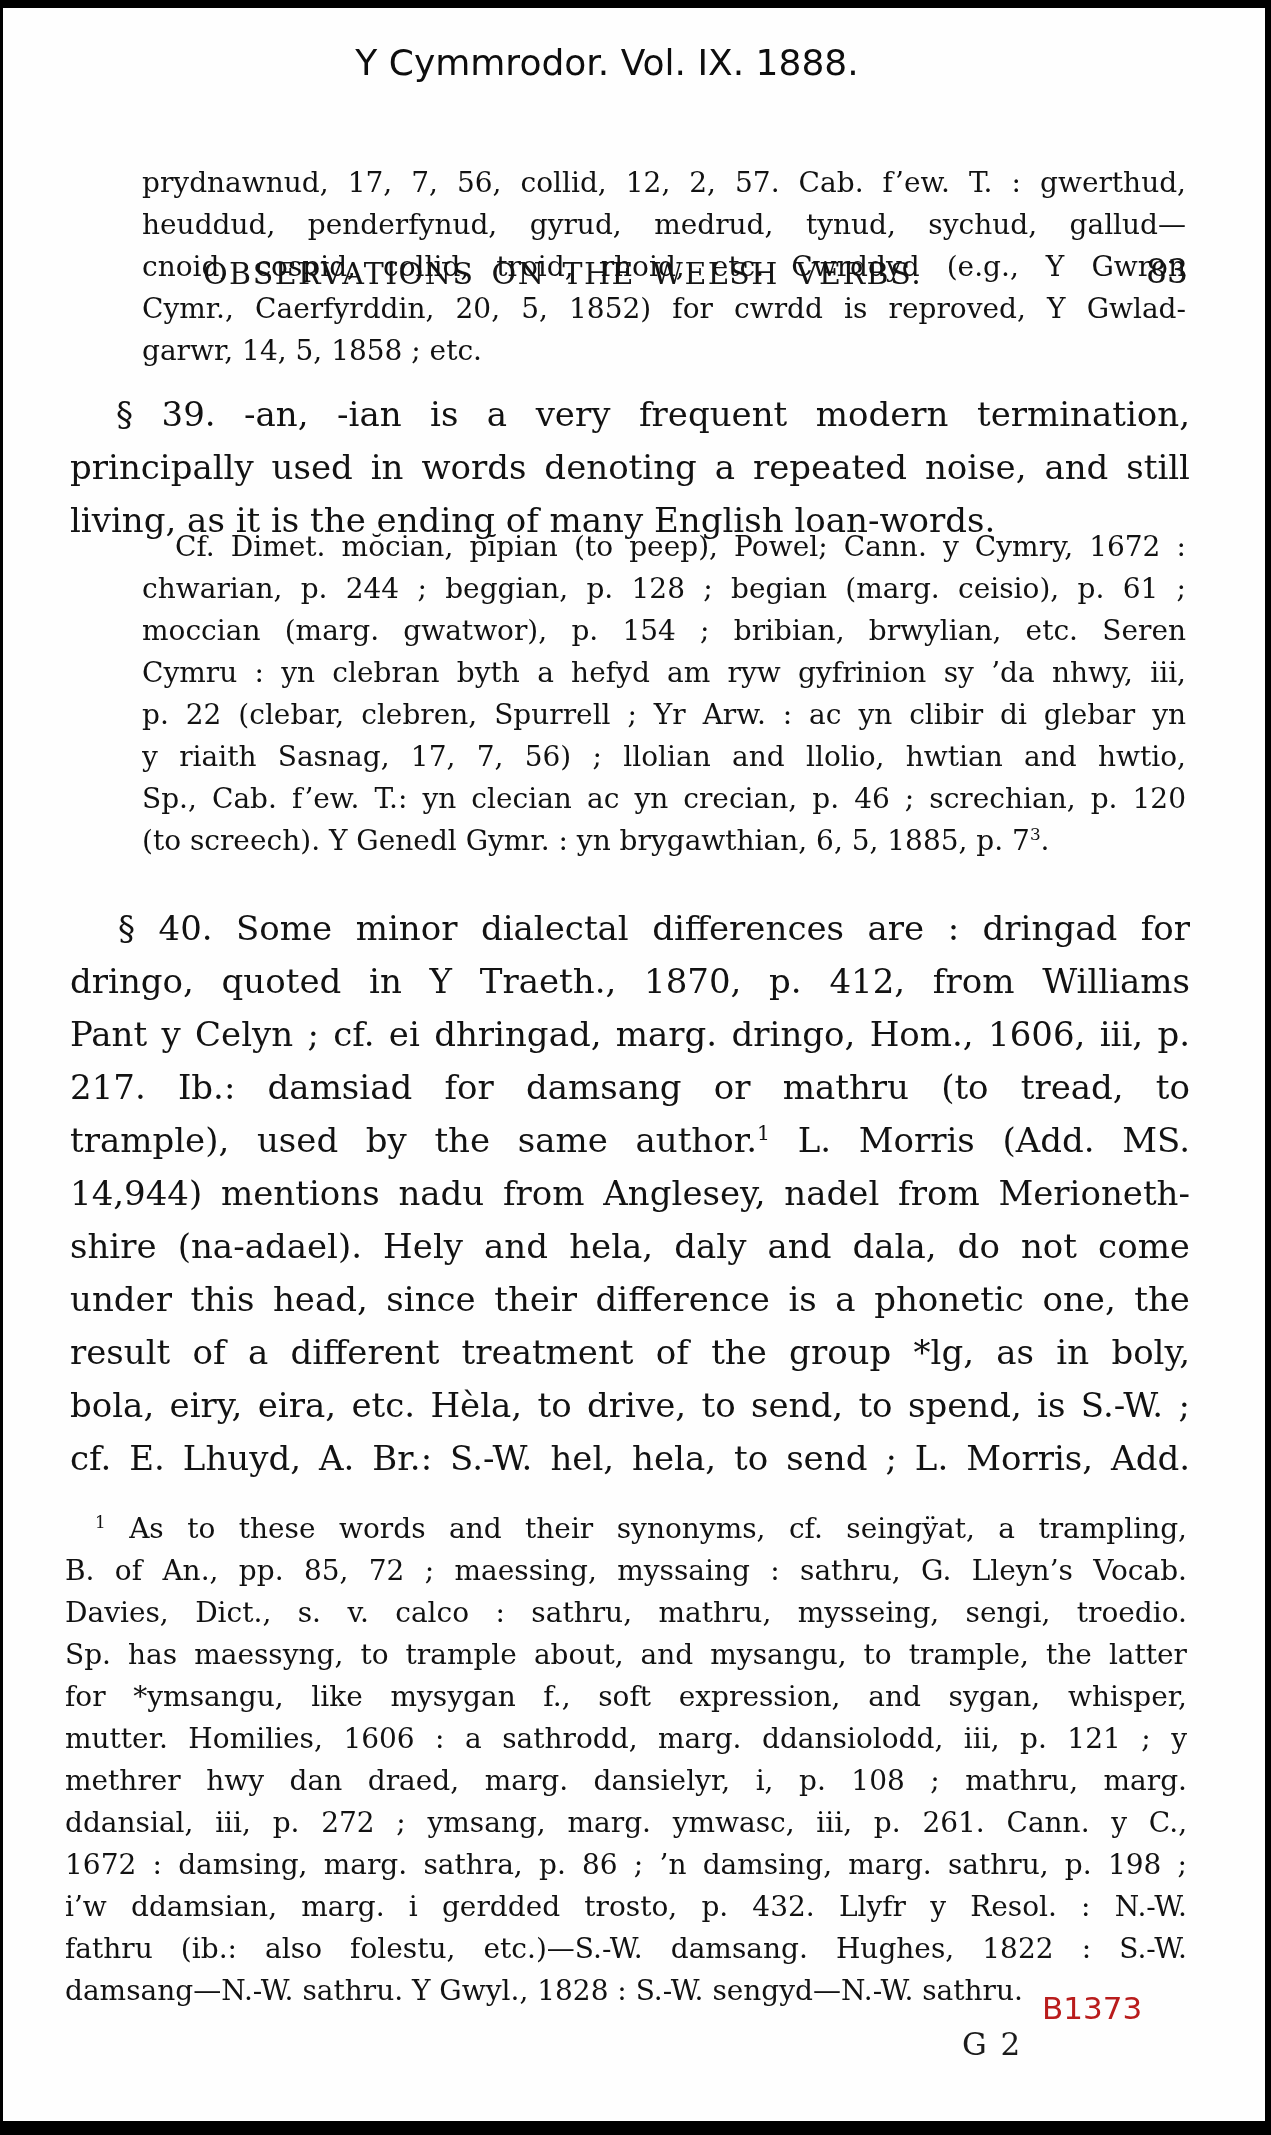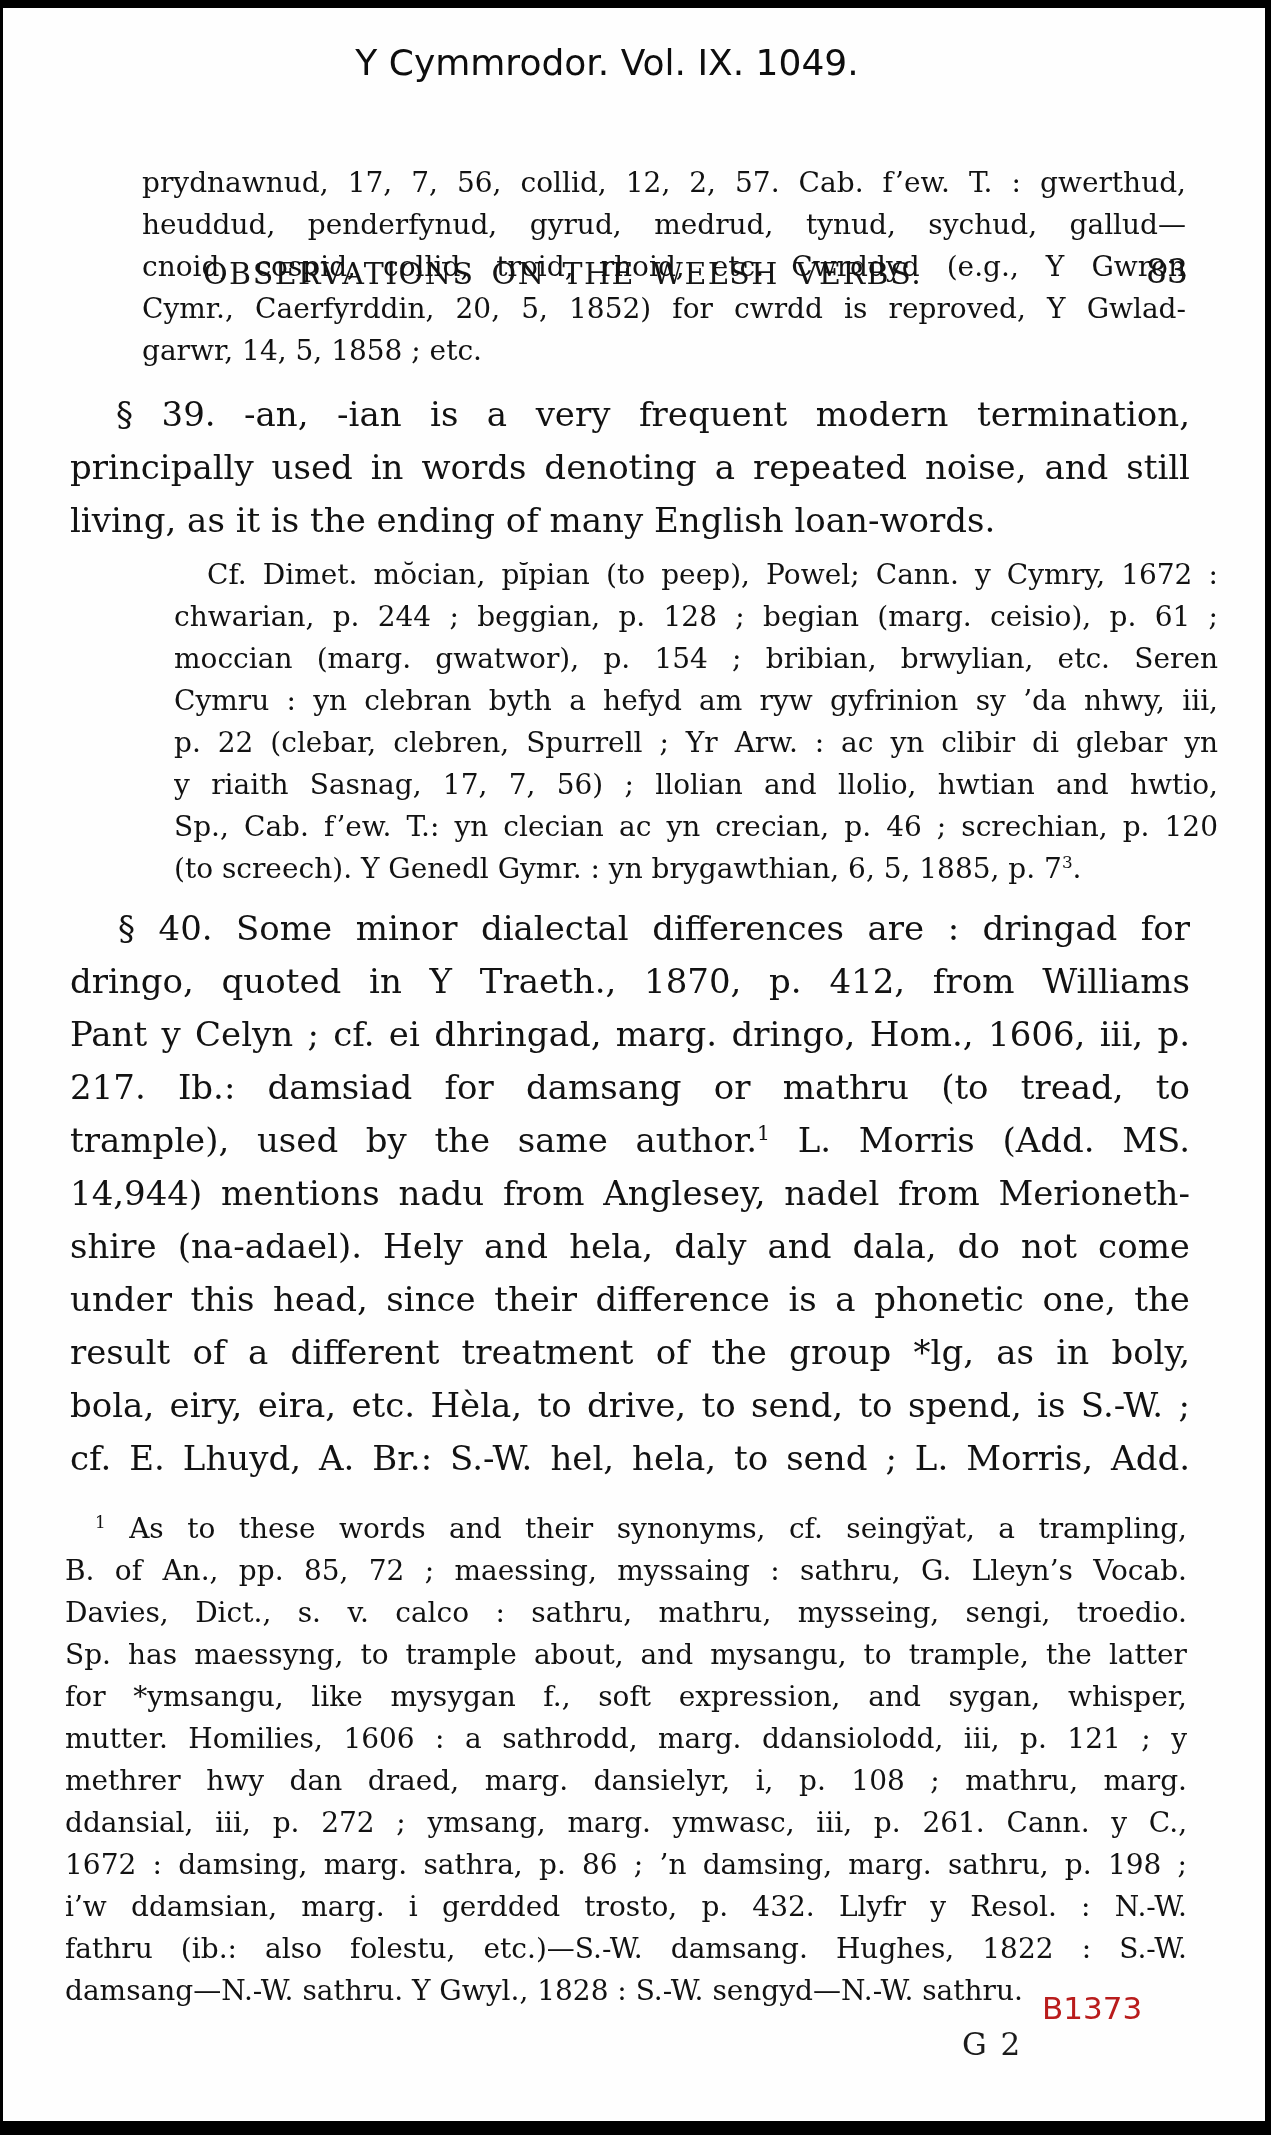--- a/index.html
+++ b/index.html
@@ -55,38 +55,38 @@
   .shelf{
     position:absolute;left:1042px;top:1990px;
     font-family:"DejaVu Sans", sans-serif;
     font-size:31px;color:#b91c1c;
   }
 </style>
 </head>
 <body>
 
 <div id="page">
-  <div class="top-header">Y Cymmrodor. Vol. IX. 1049.</div>
+  <div class="top-header">Y Cymmrodor. Vol. IX. 1888.</div>
   <div class="running-head">OBSERVATIONS ON THE WELSH VERBS.</div>
   <div class="page-number">83</div>
   <div class="sig">G 2</div>
   <div class="shelf">B1373</div>
 <div class="block small" style="left: 142px; top: 162px; width: 1044px;">
       <div class="line j"><span>prydnawnud, 17, 7, 56, collid, 12, 2, 57. </span><span class="it">Cab. f’ew. T.</span><span> : gwerthud,</span></div>
       <div class="line j"><span>heuddud, penderfynud, gyrud, medrud, tynud, sychud, gallud—</span></div>
       <div class="line j"><span>cnoid, cospid, collid, troid, rhoid, etc.  Cwrddyd (</span><span class="it">e.g., Y Gwron</span></div>
       <div class="line j"><span class="it">Cymr.</span><span>, Caerfyrddin, 20, 5, 1852) for cwrdd is reproved, </span><span class="it">Y Gwlad-</span></div>
       <div class="line nj"><span class="it">garwr</span><span>, 14, 5, 1858 ; etc.</span></div>
     </div>
     <div class="block large" style="left: 70px; top: 388px; width: 1120px;">
       <div class="line j" style="text-indent: 46px;"><span>§ 39. -an, -ian is a very frequent modern termination,</span></div>
       <div class="line j"><span>principally used in words denoting a repeated noise, and still</span></div>
       <div class="line nj"><span>living, as it is the ending of many English loan-words.</span></div>
     </div>
-    <div class="block small" style="left: 142px; top: 554px; width: 1044px; margin-left: 32px;">
+    <div class="block small" style="left: 142px; top: 526px; width: 1044px;">
       <div class="line j" style="text-indent: 33px;"><span>Cf. Dimet. mŏcian, pĭpian (to peep), Powel; </span><span class="it">Cann. y Cymry</span><span>, 1672 :</span></div>
       <div class="line j"><span>chwarian, p. 244 ; beggian, p. 128 ; begian (</span><span class="it">marg.</span><span> ceisio), p. 61 ;</span></div>
       <div class="line j"><span>moccian (</span><span class="it">marg.</span><span> gwatwor), p. 154 ; bribian, brwylian, etc. </span><span class="it">Seren</span></div>
       <div class="line j"><span class="it">Cymru :</span><span> yn clebran byth a hefyd am ryw gyfrinion sy ’da nhwy, iii,</span></div>
       <div class="line j"><span>p. 22 (clebar, clebren, Spurrell ; </span><span class="it">Yr Arw.</span><span> : ac yn clibir di glebar yn</span></div>
       <div class="line j"><span>y riaith Sasnag, 17, 7, 56) ;  llolian and llolio, hwtian and hwtio,</span></div>
       <div class="line j"><span>Sp., </span><span class="it">Cab. f’ew. T.</span><span>: yn clecian ac yn crecian, p. 46 ; screchian, p. 120</span></div>
       <div class="line nj"><span>(to screech).  </span><span class="it">Y Genedl Gymr.</span><span> : yn brygawthian, 6, 5, 1885, p. 7</span><span class="sup">3</span><span>.</span></div>
     </div>
     <div class="block large" style="left: 70px; top: 902px; width: 1120px;">

